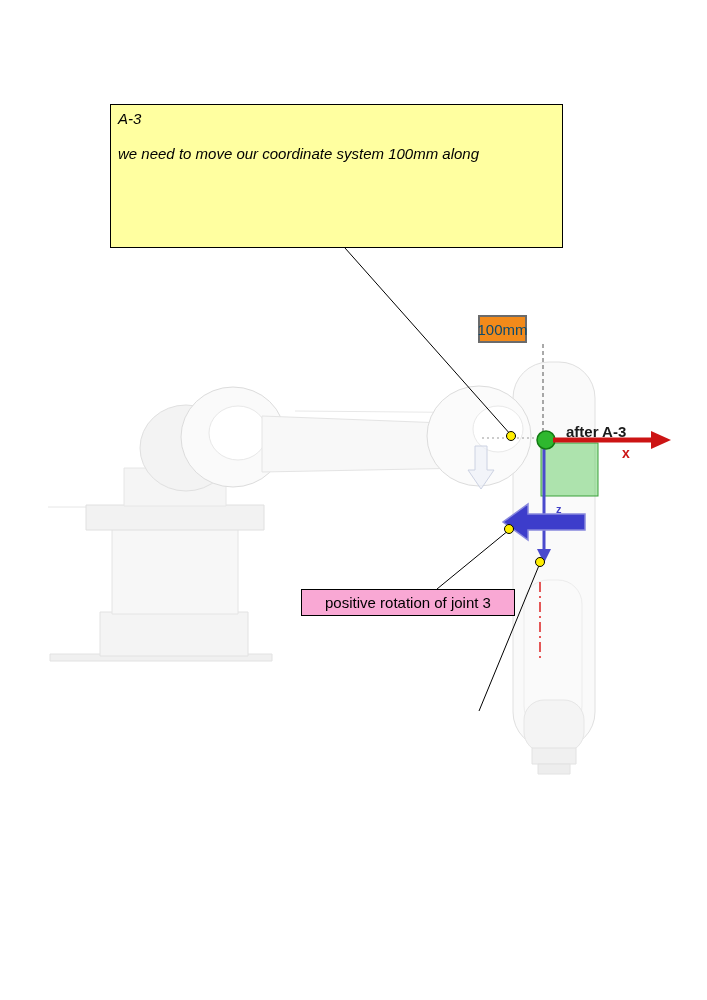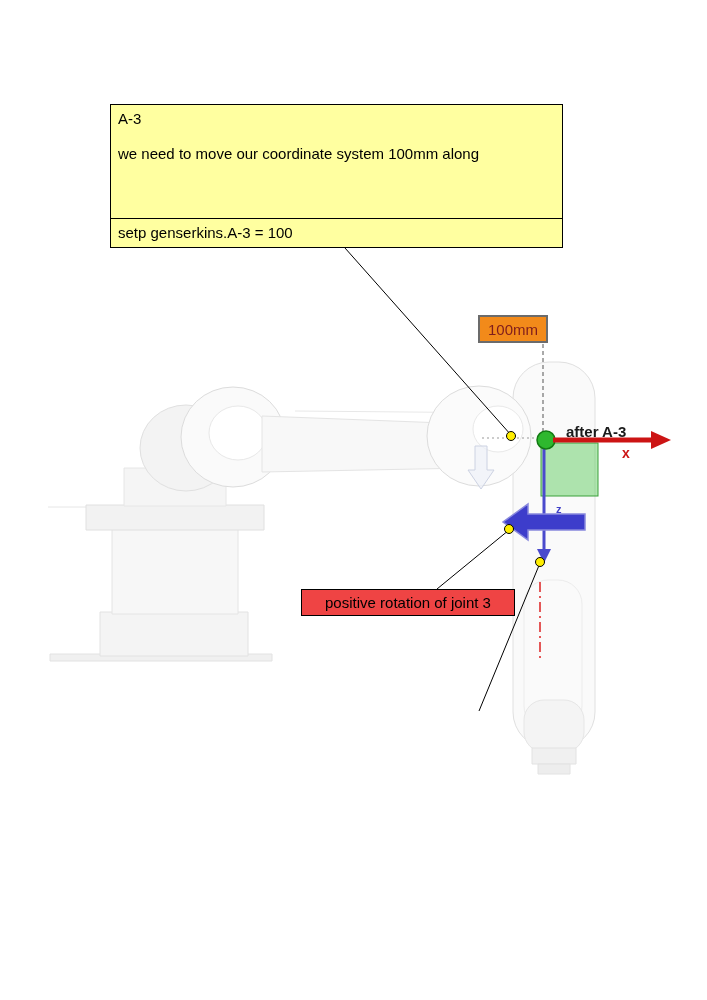--- a/index.html
+++ b/index.html
@@ -5,34 +5,34 @@
   html,body{margin:0;padding:0;background:#fff;}
   .canvas{
     position:relative;width:707px;height:1000px;background:#ffffff;
     font-family:"Liberation Sans",sans-serif;color:#000;overflow:hidden;
   }
   .canvas svg{position:absolute;left:0;top:0;}
   
   .note-box{
     position:absolute;left:110px;top:104px;width:453px;height:144px;
     background:#ffffa0;border:1px solid #000;box-sizing:border-box;
-    display:flex;flex-direction:column;font-size:15px;line-height:19px;
+    display:flex;flex-direction:column;font-size:15px;line-height:19px;font-style:italic;
   }
   .note-title{padding:4px 7px 0 7px;}
   .note-body{padding:16px 7px 0 7px;flex:1;}
   .note-command{border-top:1px solid #000;padding:4px 7px 5px 7px;}
   
   .offset-label{
-    position:absolute;left:478px;top:315px;width:70px;height:28px;
+    position:absolute;left:478px;top:315px;width:49px;height:28px;
     background:#f28a1a;border:2px solid #6b6b6b;box-sizing:border-box;
-    display:flex;align-items:center;justify-content:center;font-size:15px;color:#7f1d1d;
+    display:flex;align-items:center;justify-content:center;font-size:15px;color:#0c4a6e;
   }
   
   .callout{
-    position:absolute;background:#ef4444;border:1px solid #000;box-sizing:border-box;
+    position:absolute;background:#f9a8d4;border:1px solid #000;box-sizing:border-box;
     display:flex;align-items:center;justify-content:center;
   }
   .rotation-label{left:301px;top:589px;width:214px;height:27px;font-size:15px;}
   .axis-label{left:332px;top:701px;width:148px;height:35px;font-size:19px;border-width:2px;}
   
   .after-label{position:absolute;left:566px;top:423px;font-size:15px;font-weight:bold;color:#1a1a1a;}
   .x-label{position:absolute;left:622px;top:445px;font-size:14px;font-weight:bold;color:#cc1414;}
   .z-label{position:absolute;left:556px;top:503px;font-size:11px;font-weight:bold;color:#4040c8;}
 </style>
 </head>
@@ -107,21 +107,20 @@
     <circle cx="511" cy="436" r="4.5" fill="#ffee00" stroke="#000"></circle>
     <circle cx="509" cy="529" r="4.5" fill="#ffee00" stroke="#000"></circle>
     <circle cx="540" cy="562" r="4.5" fill="#ffee00" stroke="#000"></circle>
   </svg>
 
   <div class="note-box">
     <div class="note-title">A-3</div>
     <div class="note-body">
       <div>we need to move our coordinate system 100mm along</div>
     </div>
-    <div class="note-command">setp genserkins.A-3 = 100</div>
   </div>
 
   <div class="offset-label">100mm</div>
 
   <div class="after-label">after A-3</div>
   <div class="x-label">x</div>
   <div class="z-label">z</div>
 
   <div class="callout rotation-label">positive rotation of joint 3</div>
 

